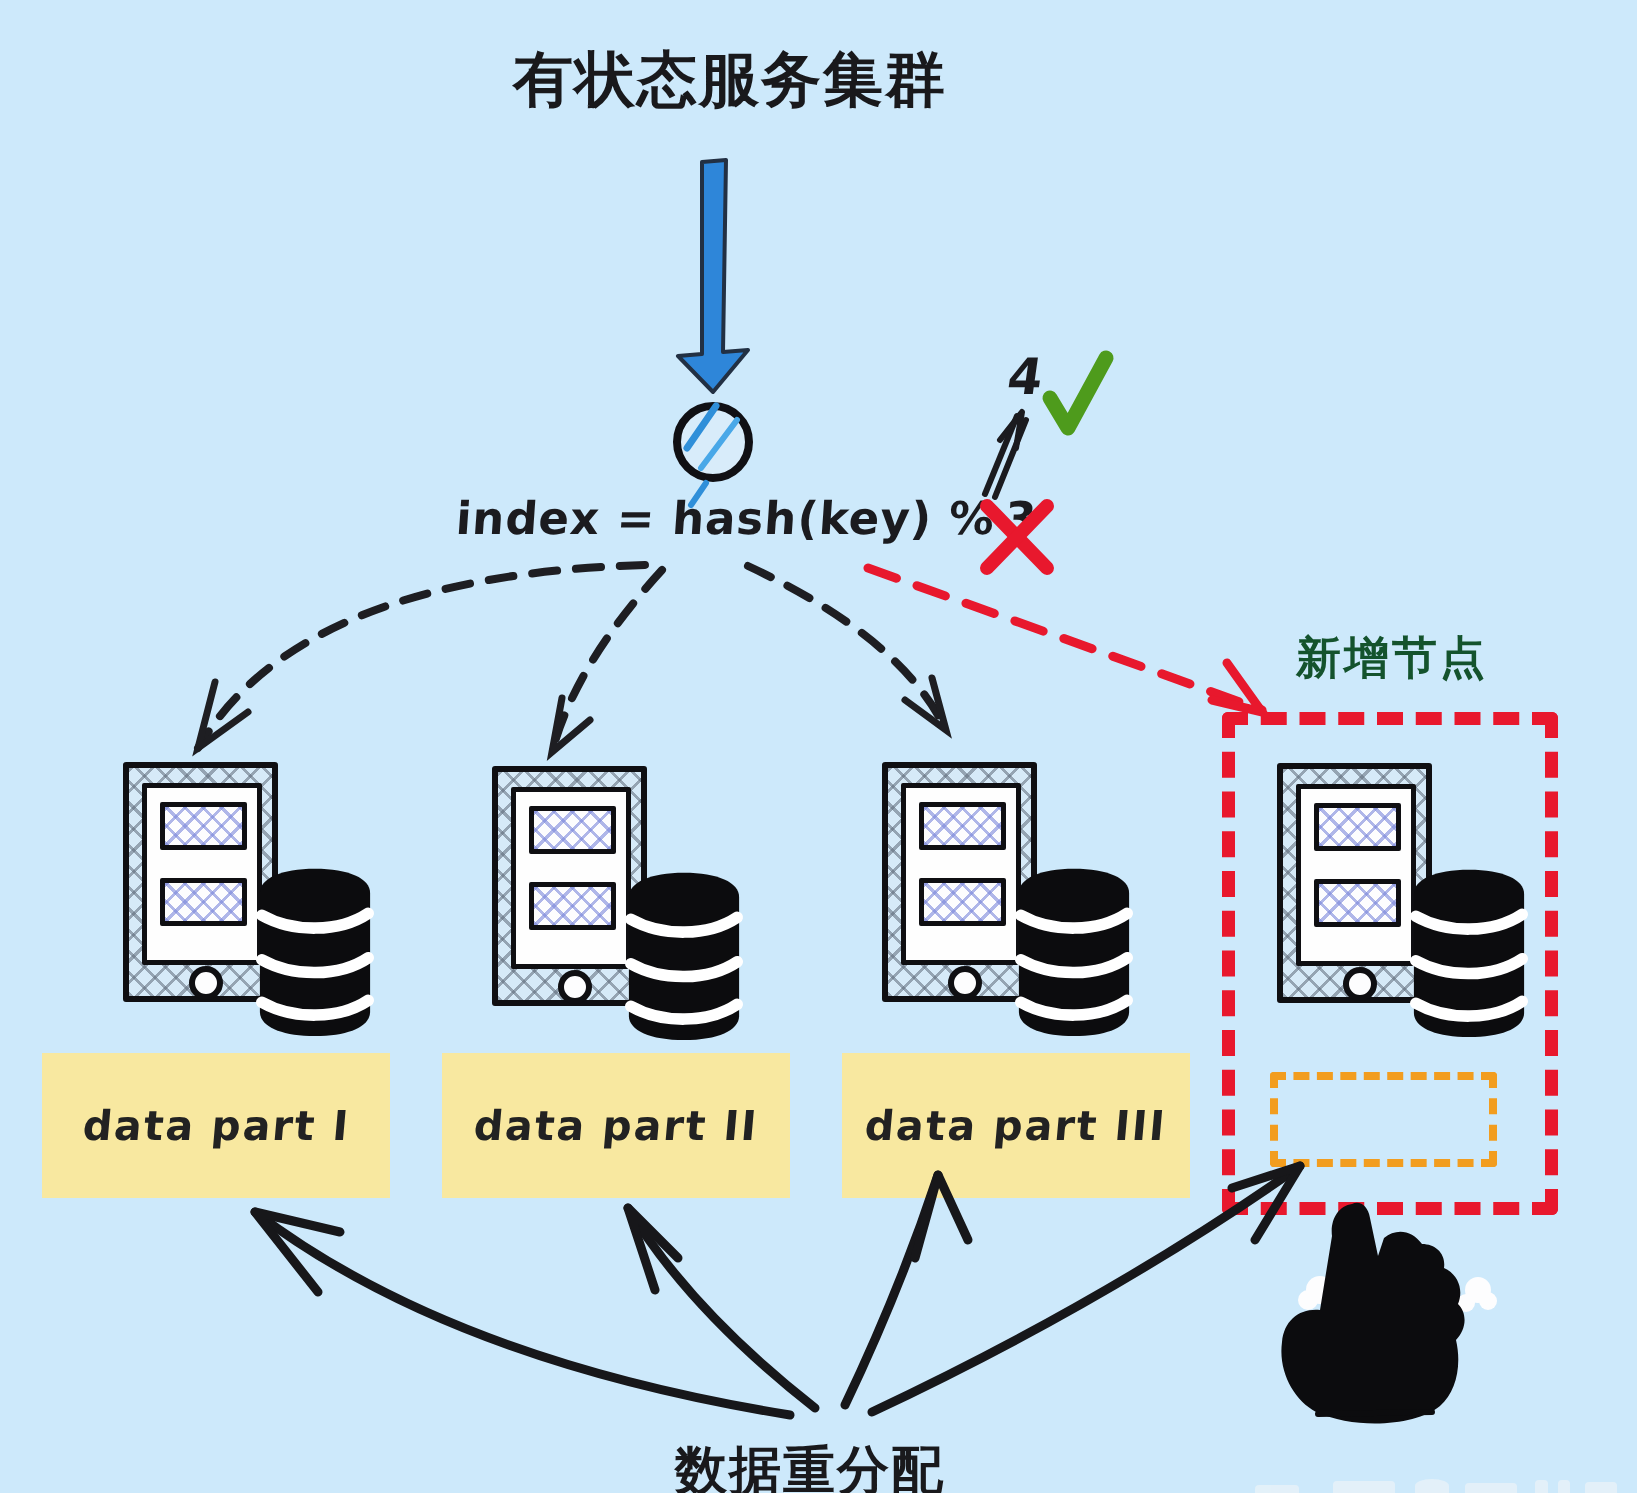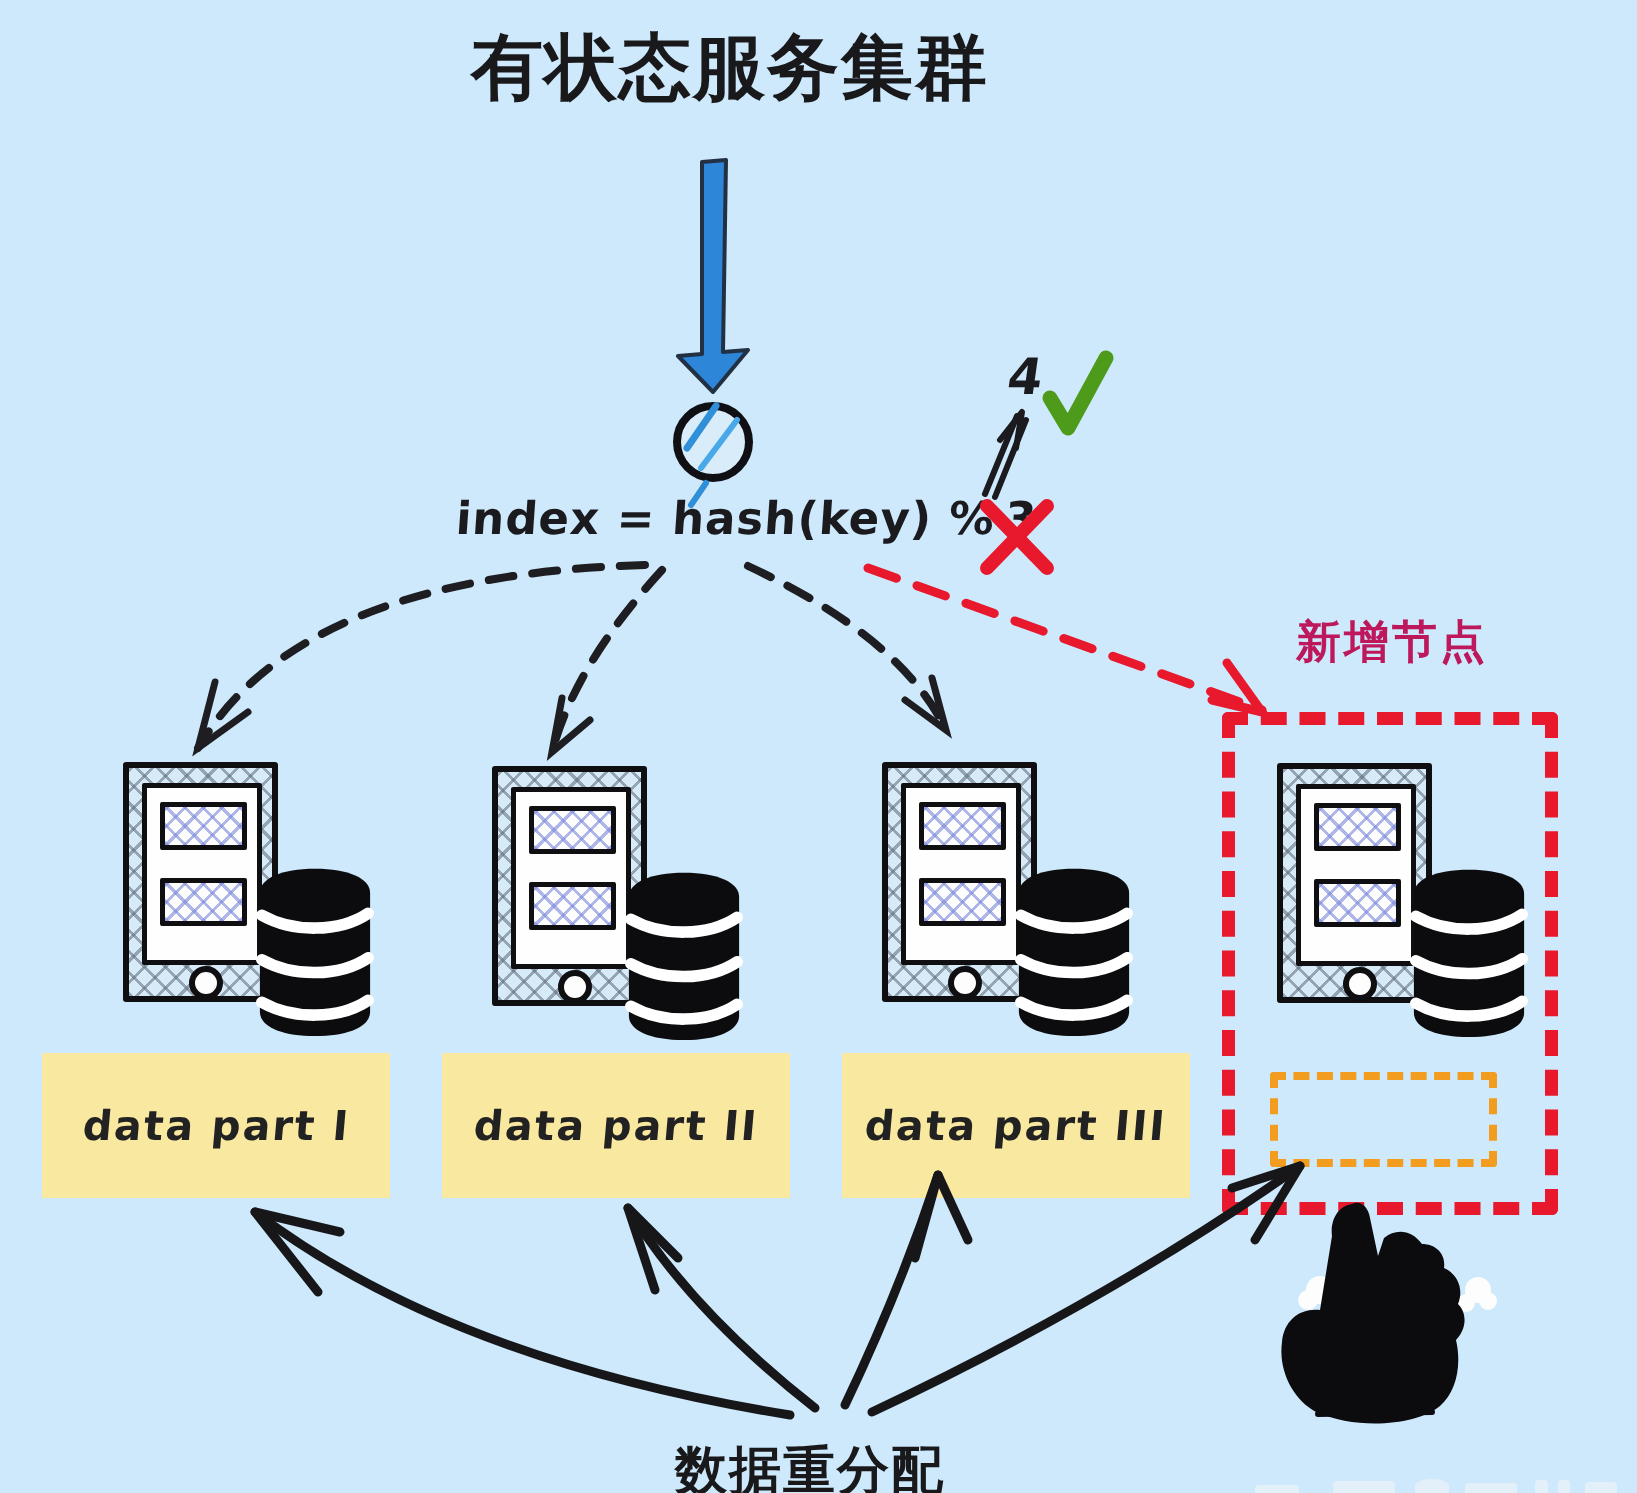--- a/index.html
+++ b/index.html
@@ -4,34 +4,34 @@
 <style>
   html,body{margin:0;padding:0;}
   body{font-family:"DejaVu Sans",sans-serif;background:#9db4c4;}
   .canvas{
     position:relative;width:1637px;height:1493px;overflow:hidden;
     background:#cde9fb;
   }
   .abs{position:absolute;}
   
   .title{
-    left:430px;top:20px;width:600px;text-align:center;
-    font-size:72px;font-weight:700;color:#19191c;letter-spacing:2px;
+    left:430px;top:40px;width:600px;text-align:center;
+    font-size:60px;font-weight:700;color:#19191c;letter-spacing:2px;
   }
   .formula{
     left:456px;top:492px;font-size:45px;font-weight:600;color:#1b1b1f;
     letter-spacing:1px;transform:skewX(-4deg);white-space:nowrap;
   }
   .formula .mod{margin-left:10px;}
   .candidate{
     left:1008px;top:348px;font-size:50px;font-weight:700;color:#1b1b1f;
     transform:skewX(-8deg);
   }
   .new-node-label{
-    left:1296px;top:612px;font-size:45px;font-weight:700;color:#be185d;
+    left:1296px;top:628px;font-size:45px;font-weight:700;color:#14532d;
     letter-spacing:3px;white-space:nowrap;
   }
   .redis-label{
     left:600px;top:1436px;width:420px;text-align:center;
     font-size:52px;font-weight:700;color:#19191c;letter-spacing:2px;
   }
   
   .databox{
     top:1053px;width:348px;height:145px;background:#f8e8a0;
     display:flex;align-items:center;justify-content:center;

